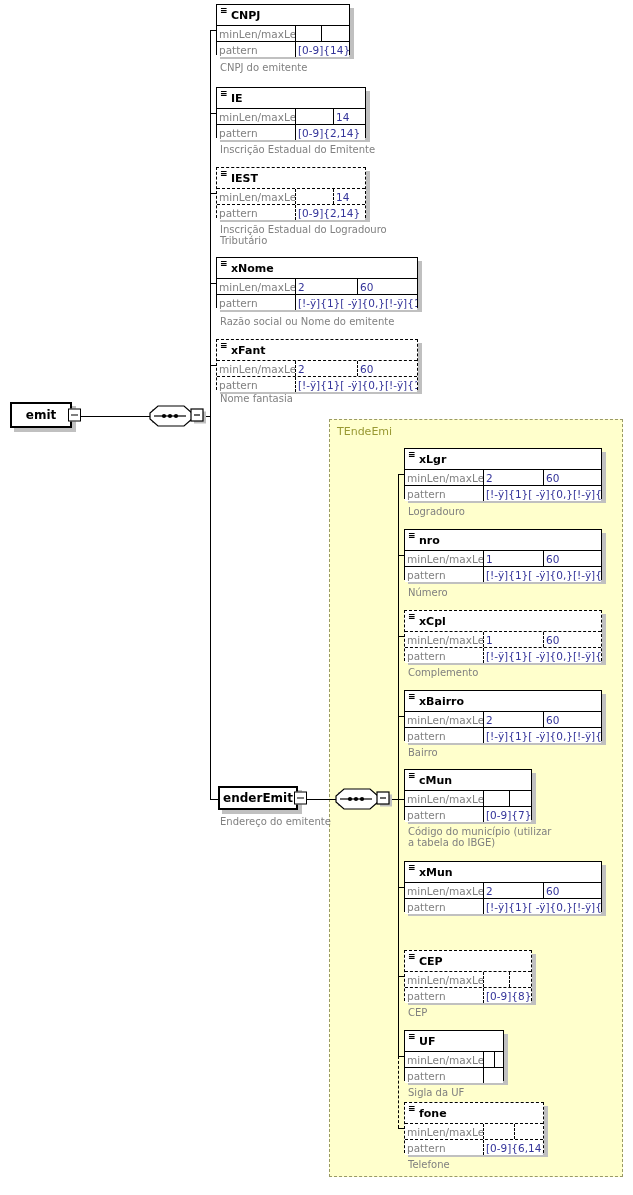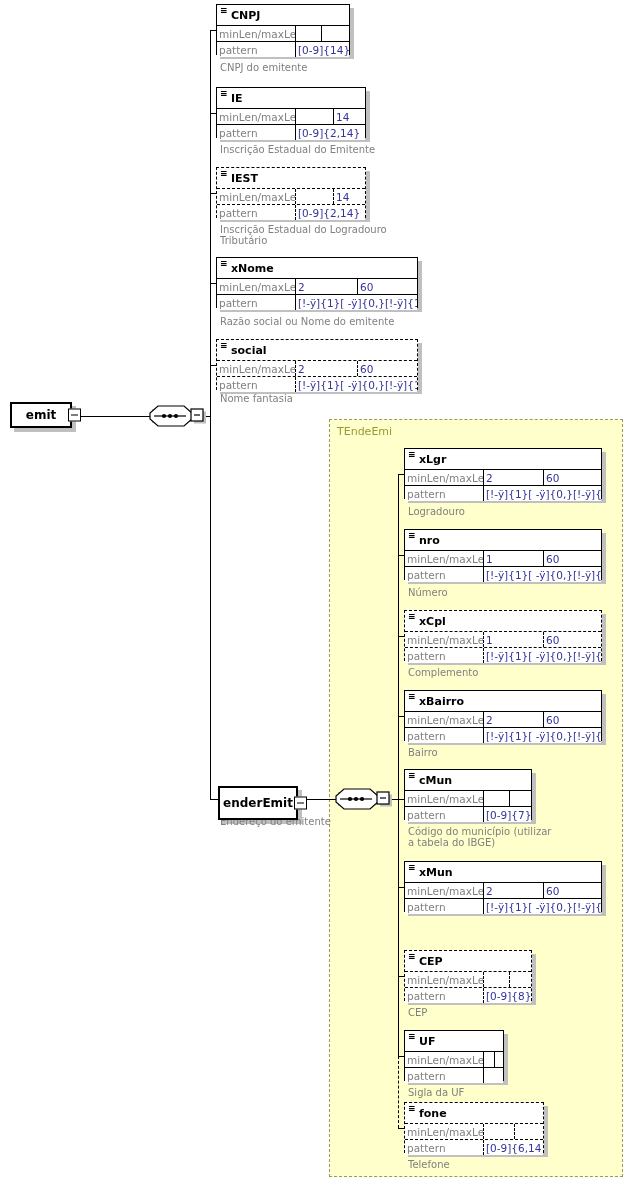--- a/index.html
+++ b/index.html
@@ -195,21 +195,21 @@
         <polygon points="8,2 34,2 42,9 42,15 34,22 8,22 0,15 0,9" fill="#ffffff" stroke="#000000" stroke-width="1.2" transform="translate(2,1)"></polygon>
         <line x1="6" y1="13" x2="38" y2="13" stroke="#000000" stroke-width="1.2"></line>
         <circle cx="16" cy="13" r="2.1" fill="#000000"></circle>
         <circle cx="22" cy="13" r="2.1" fill="#000000"></circle>
         <circle cx="28" cy="13" r="2.1" fill="#000000"></circle>
         <rect x="46" y="8.5" width="12" height="12" fill="#c0c0c0"></rect>
         <rect x="43" y="6" width="12" height="12" fill="#ffffff" stroke="#000000" stroke-width="1.2"></rect>
         <line x1="46" y1="12" x2="52" y2="12" stroke="#000000" stroke-width="1.2"></line>
       </svg>
     </div>
-    <div class="elbox" style="left: 218px; top: 786px; width: 80px; height: 34px;">
+    <div class="elbox" style="left: 218px; top: 786px; width: 80px; height: 24px;">
       <div class="shadow"></div>
       <div class="frame">enderEmit</div>
       <div class="expander"></div>
     </div>
     <div class="anno" style="left: 220px; top: 816px;">Endereço do emitente</div>
     <div class="node" style="left: 216px; top: 4px; width: 134px; height: 51px;">
       <div class="shadow"></div>
       <div class="framewrap">
         <div class="title">
           <span class="tglyph">≡</span>
@@ -291,21 +291,21 @@
           <div class="val wide" style="width: 122px;">[!-ÿ]{1}[ -ÿ]{0,}[!-ÿ]{1}...</div>
         </div>
       </div>
     </div>
     <div class="anno" style="left: 220px; top: 316px;">Razão social ou Nome do emitente</div>
     <div class="node optional" style="left: 216px; top: 339px; width: 202px; height: 51px;">
       <div class="shadow"></div>
       <div class="framewrap">
         <div class="title">
           <span class="tglyph">≡</span>
-          <span>social</span>
+          <span>xFant</span>
         </div>
         <div class="rowsep"></div>
         <div class="row">
           <div class="facet" style="width: 78px;">minLen/maxLen</div>
           <div class="val" style="width: 62px;">2</div>
           <div class="val" style="width: 60px;">60</div>
         </div>
         <div class="rowsep"></div>
         <div class="row">
           <div class="facet" style="width: 78px;">pattern</div>

